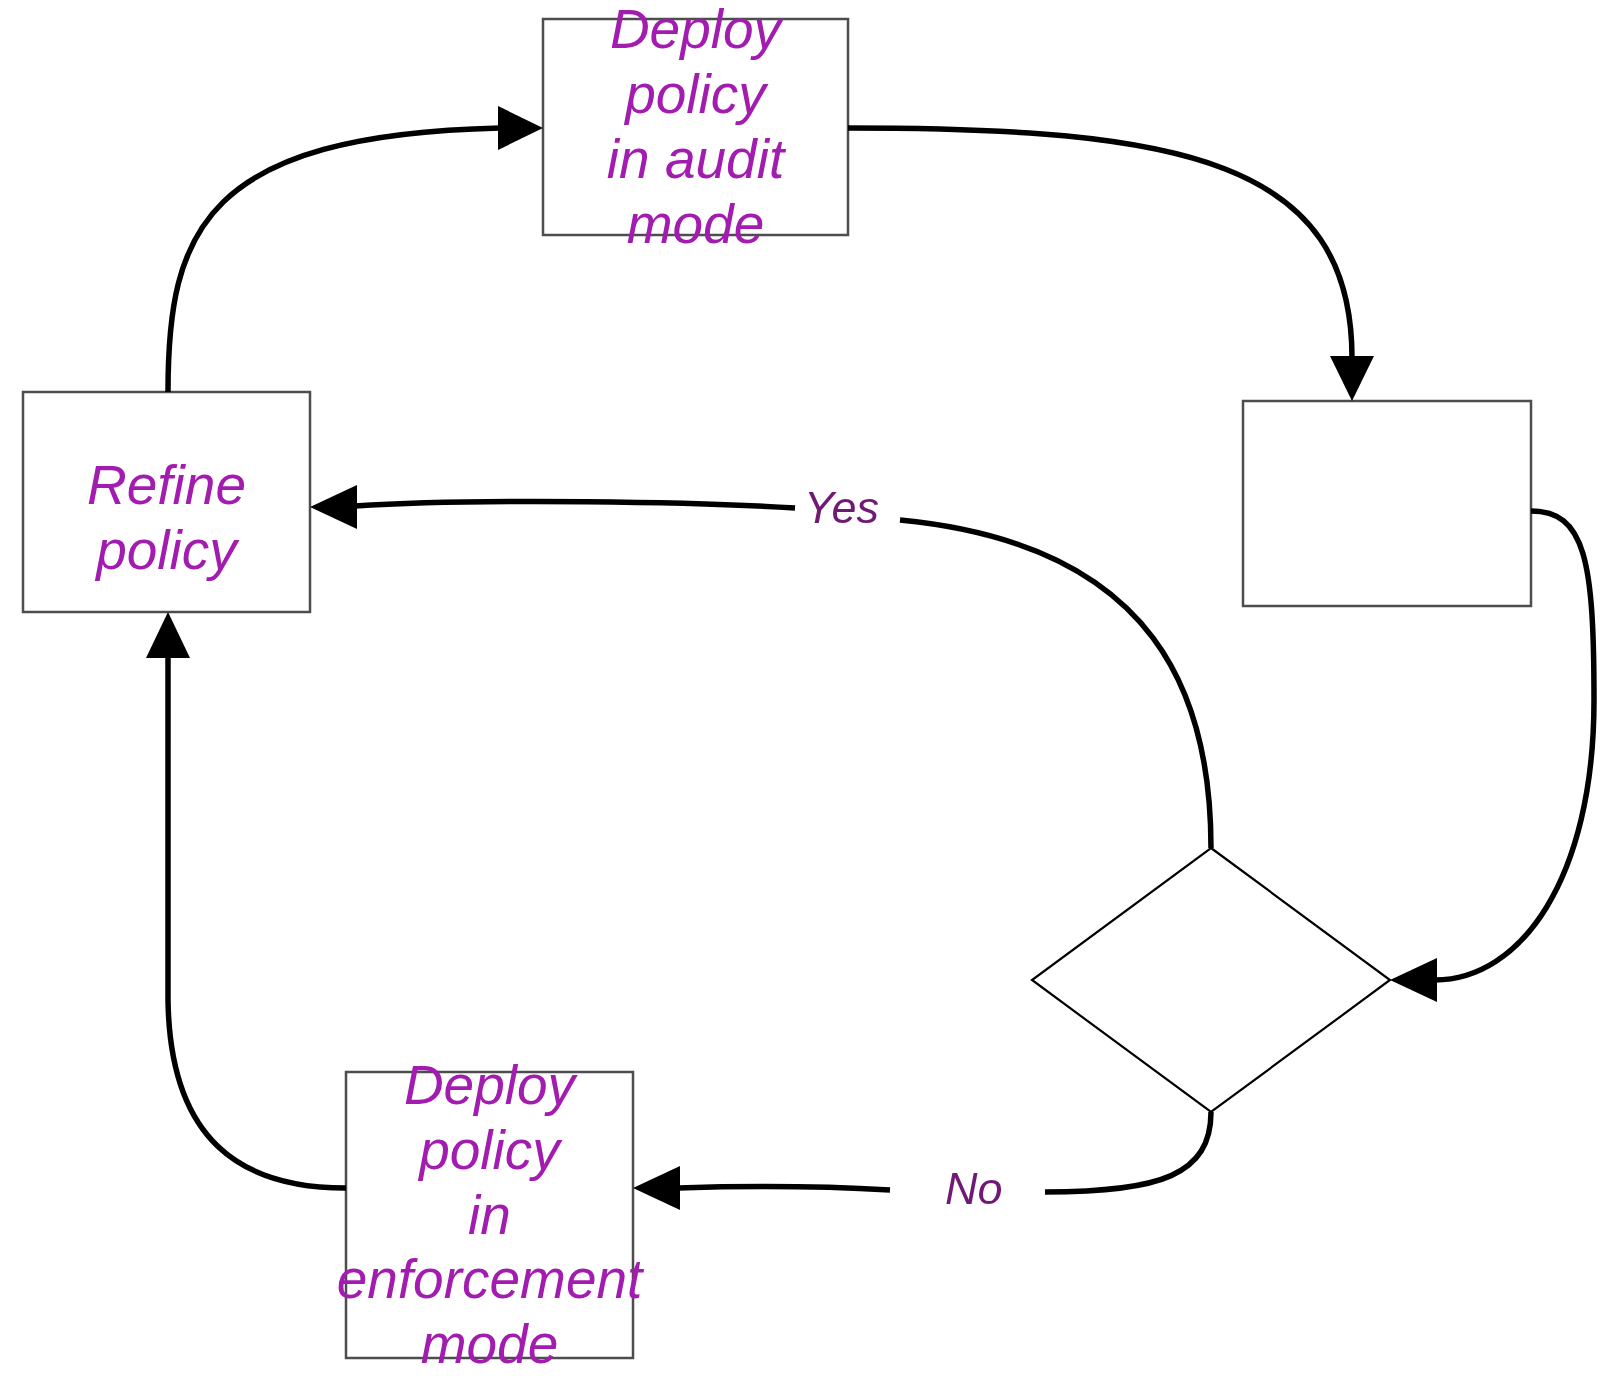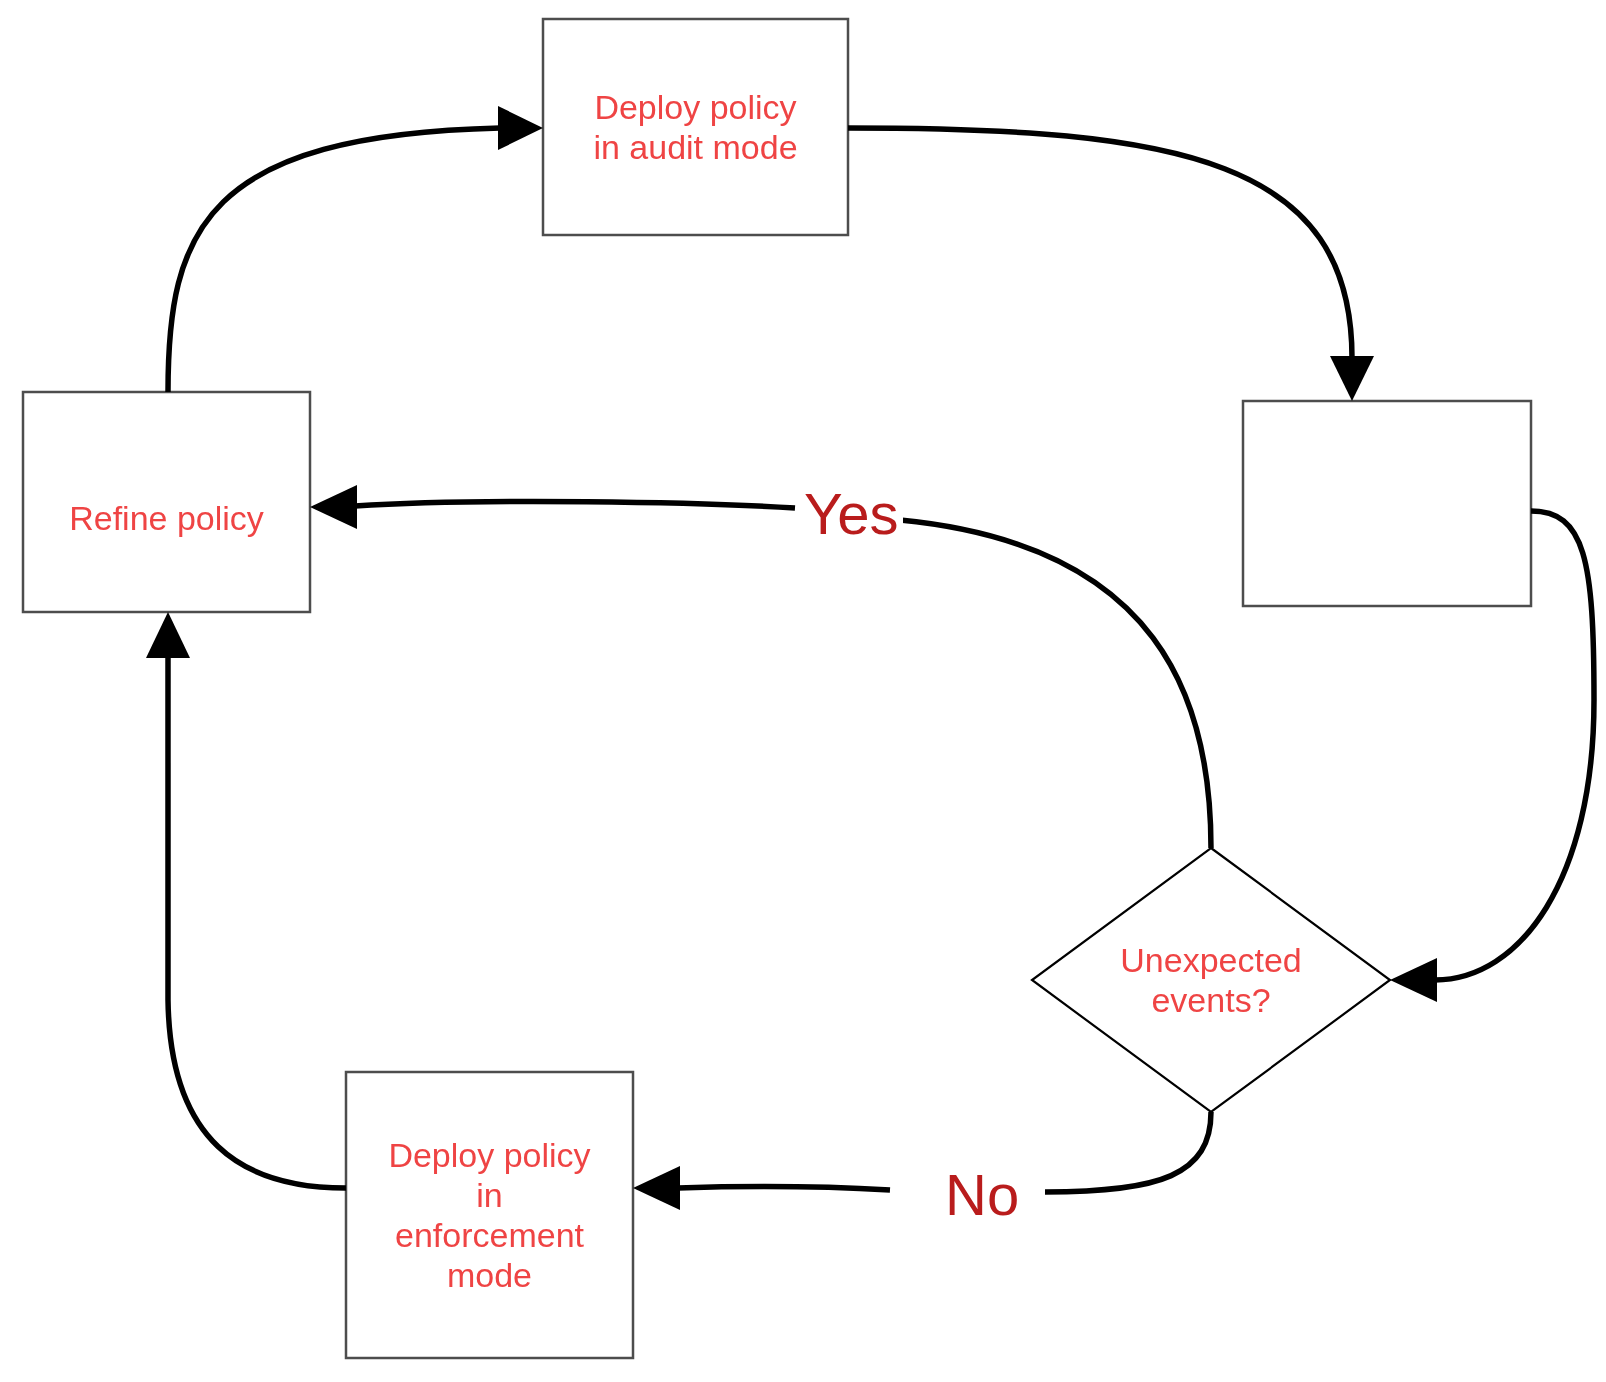--- a/index.html
+++ b/index.html
@@ -25,35 +25,37 @@
     width: 1606px;
     height: 1382px;
   }
   .node-label {
     position: absolute;
     display: flex;
     align-items: center;
     justify-content: center;
     text-align: center;
     font-family: "Liberation Sans", sans-serif;
-    font-size: 34px;
+    font-size: 55px;
     line-height: 1.18;
-    color: #ef4444;
+    color: #a21caf;
     white-space: pre-line;
     pointer-events: none;
+    font-style: italic;
   }
   .edge-label {
     position: absolute;
     font-family: "Liberation Sans", sans-serif;
-    font-size: 58px;
+    font-size: 45px;
     line-height: 1;
-    color: #b91c1c;
+    color: #701a75;
     background: #ffffff;
     padding: 0 4px;
     white-space: nowrap;
+    font-style: italic;
   }
 </style>
 </head>
 <body>
 
 <div id="diagram-root">
 
   <svg id="flow-svg" viewBox="0 0 1606 1382">
 
     <rect x="543" y="19" width="305" height="216" fill="#ffffff" stroke="#4d4d4d" stroke-width="2.5"></rect>
@@ -86,22 +88,20 @@
     <path d="M 346,1188 C 240,1188 170,1140 168,1000 C 167,880 168,760 168,655" fill="none" stroke="#000000" stroke-width="5.5" stroke-linecap="butt"></path>
     <polygon points="168,612 146,658 190,658" fill="#000000"></polygon>
   </svg>
 
   <div class="node-label" style="left:543px; top:19px; width:305px; height:216px;">Deploy policy
 in audit mode</div>
 
   <div class="node-label" style="left:23px; top:408px; width:287px; height:220px;">Refine policy</div>
 
 
-  <div class="node-label" style="left:1032px; top:848px; width:358px; height:264px;">Unexpected
-events?</div>
 
   <div class="node-label" style="left:346px; top:1072px; width:287px; height:286px;">Deploy policy
 in
 enforcement
 mode</div>
 
   <div class="edge-label" style="left:800px; top:485px;">Yes</div>
 
   <div class="edge-label" style="left:893px; top:1166px;margin-left:48px;">No</div>
 

